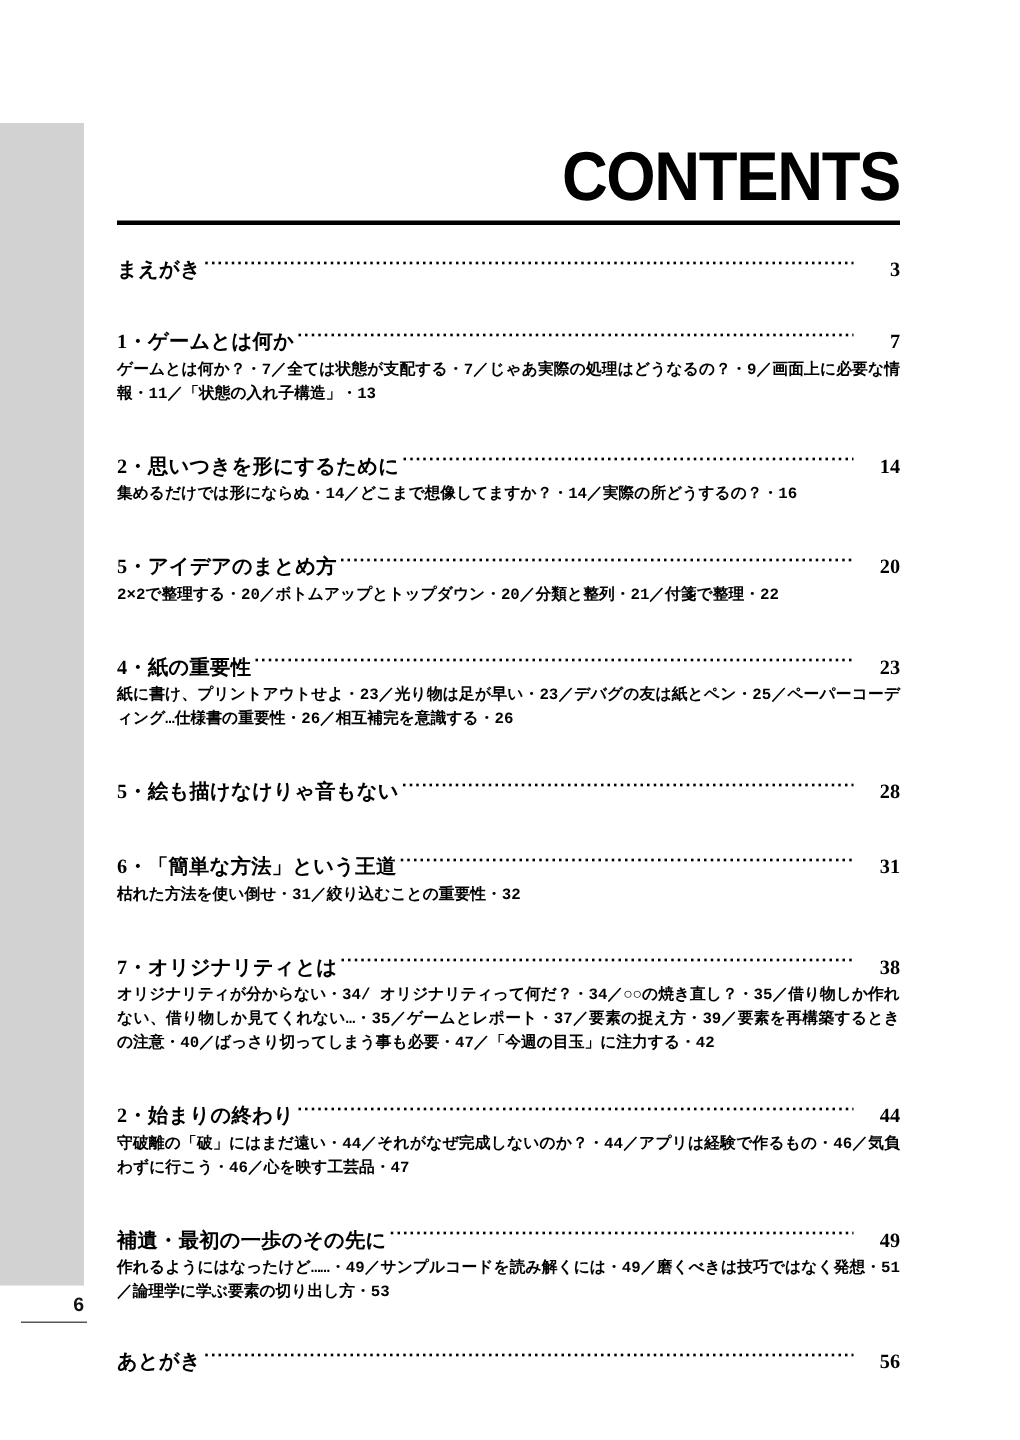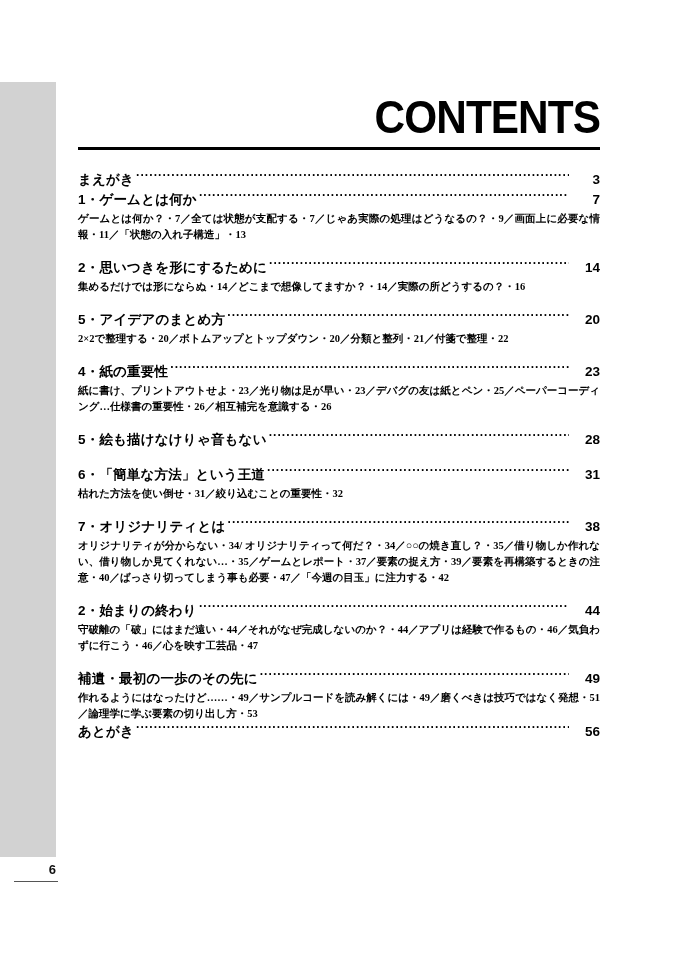--- a/index.html
+++ b/index.html
@@ -49,28 +49,28 @@
   .title-rule{
     position:absolute;left:78px;top:147px;width:522px;height:3px;
     background:#000;
   }
 
   
   .toc{
     position:absolute;left:78px;top:170px;width:522px;
   }
   .toc-block{margin:0;}
-  .toc-block.gap-md{margin-top:15px;}
-  .toc-block.gap-lg{}
+  .toc-block.gap-md{margin-top:30px;}
+  .toc-block.gap-lg{margin-top:28px;}
 
   .entry{
     display:flex;
     align-items:baseline;
     width:100%;
-    font-family:Liberation Sans, sans-serif;
+    font-family:Liberation Serif, serif;
     font-weight:bold;
     font-size:13.5px;
     color:#000;
     line-height:20px;
     white-space:nowrap;
   }
   .entry-label{flex:0 0 auto;letter-spacing:0.2px;}
   .entry-dots{
     flex:1 1 auto;
     overflow:hidden;
@@ -88,21 +88,21 @@
     white-space:nowrap;
   }
   .entry-page{
     flex:0 0 26px;
     text-align:right;
     font-size:13.5px;
     font-weight:bold;
   }
 
   .sub{
-    font-family:Liberation Serif, serif;
+    font-family:Liberation Mono, monospace;
     font-weight:bold;
     font-size:10.5px;
     line-height:16px;
     color:#000;
     width:522px;
     margin-top:1px;
     text-align:justify;
     word-break:break-all;
   }
 </style>

